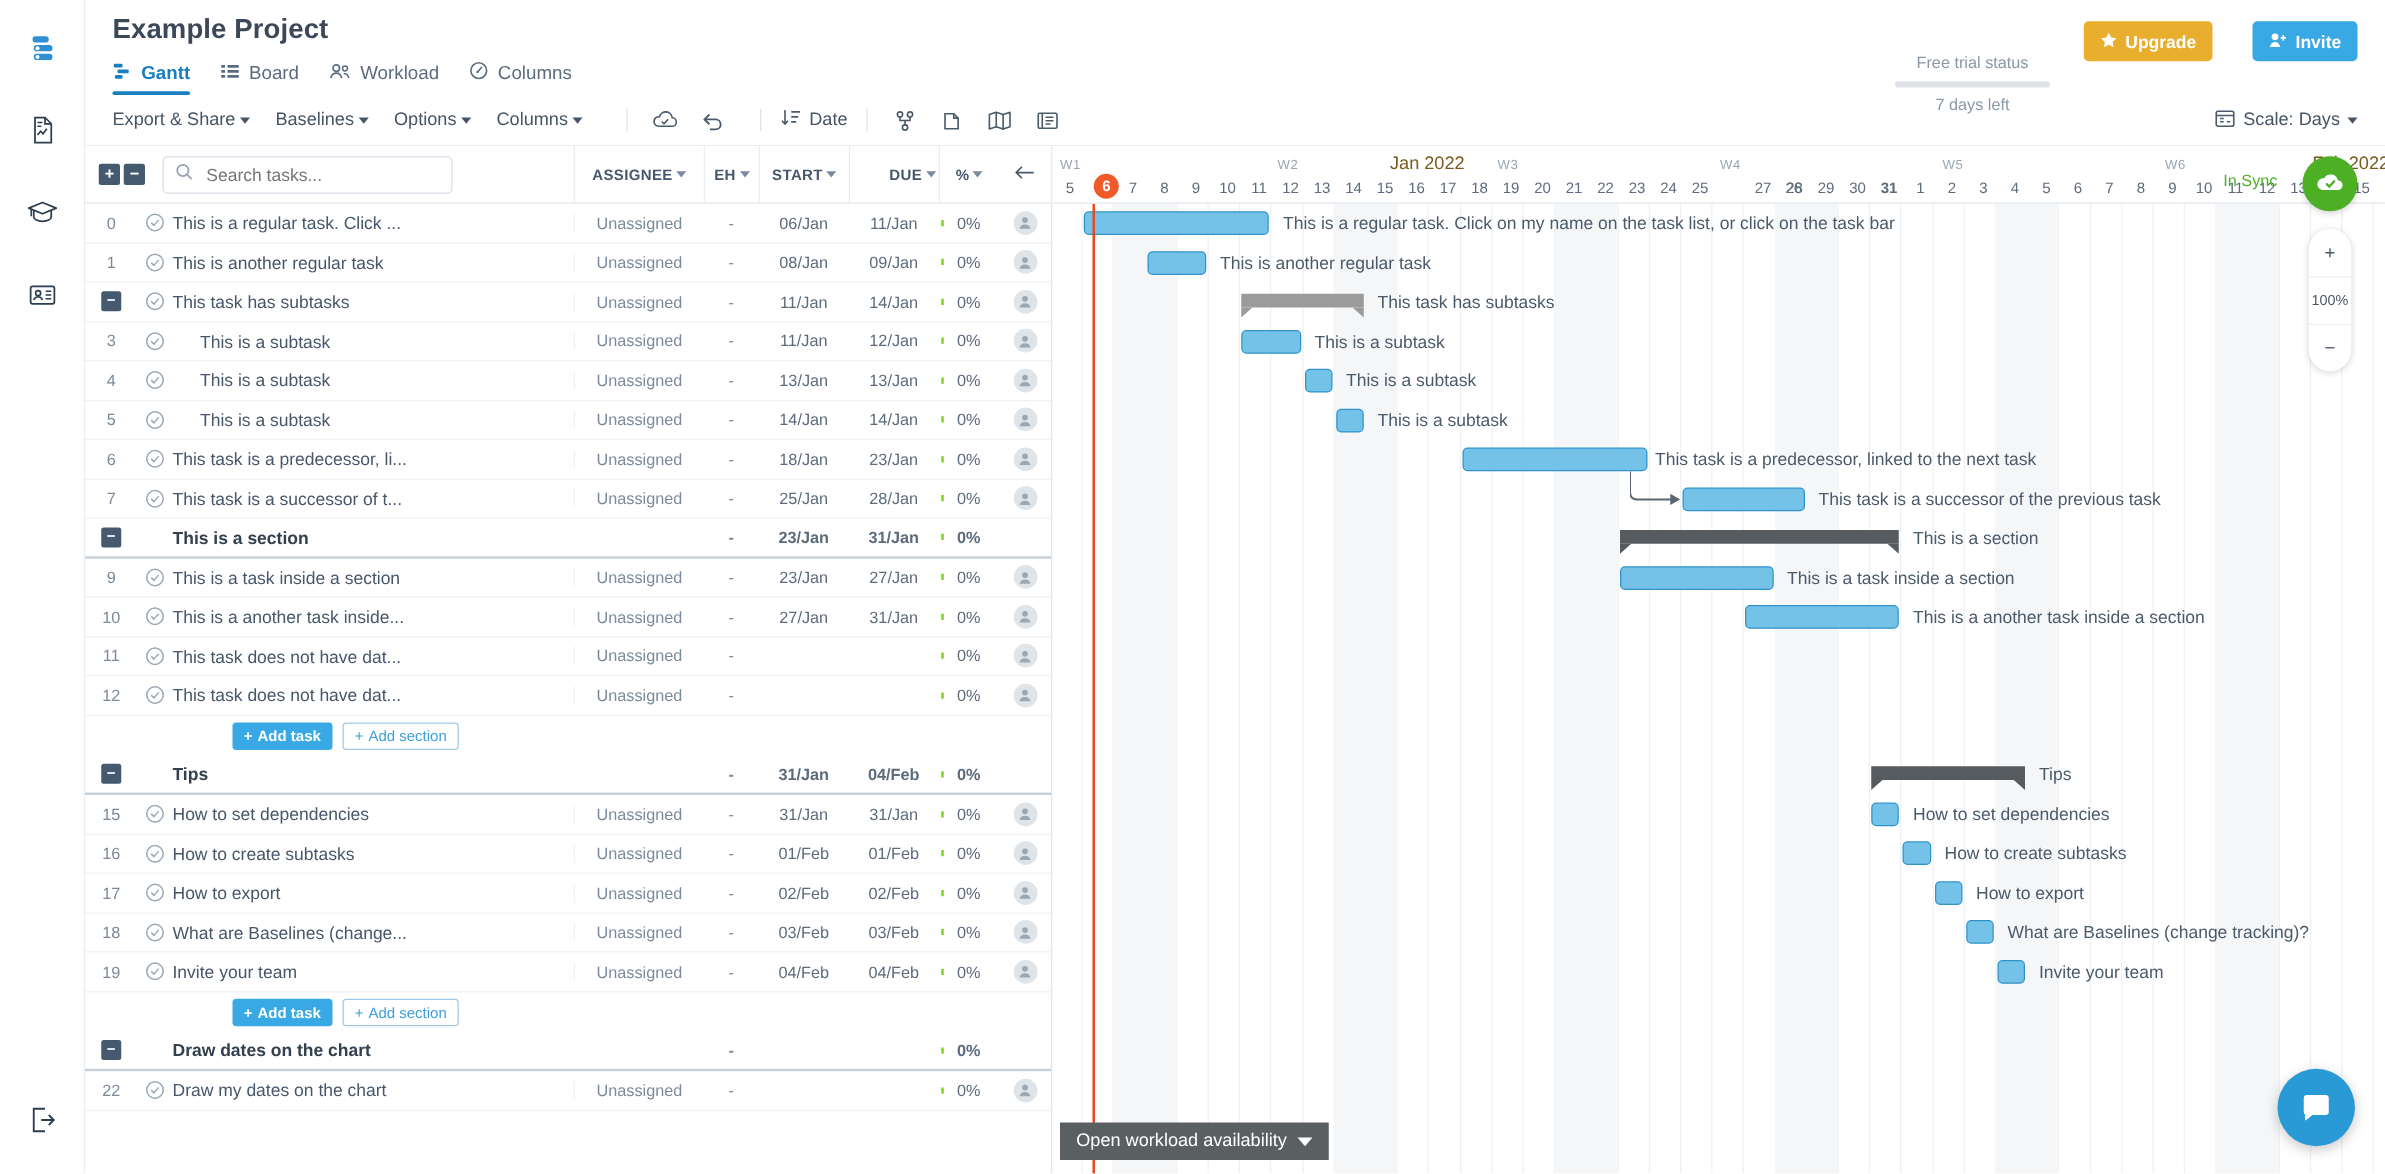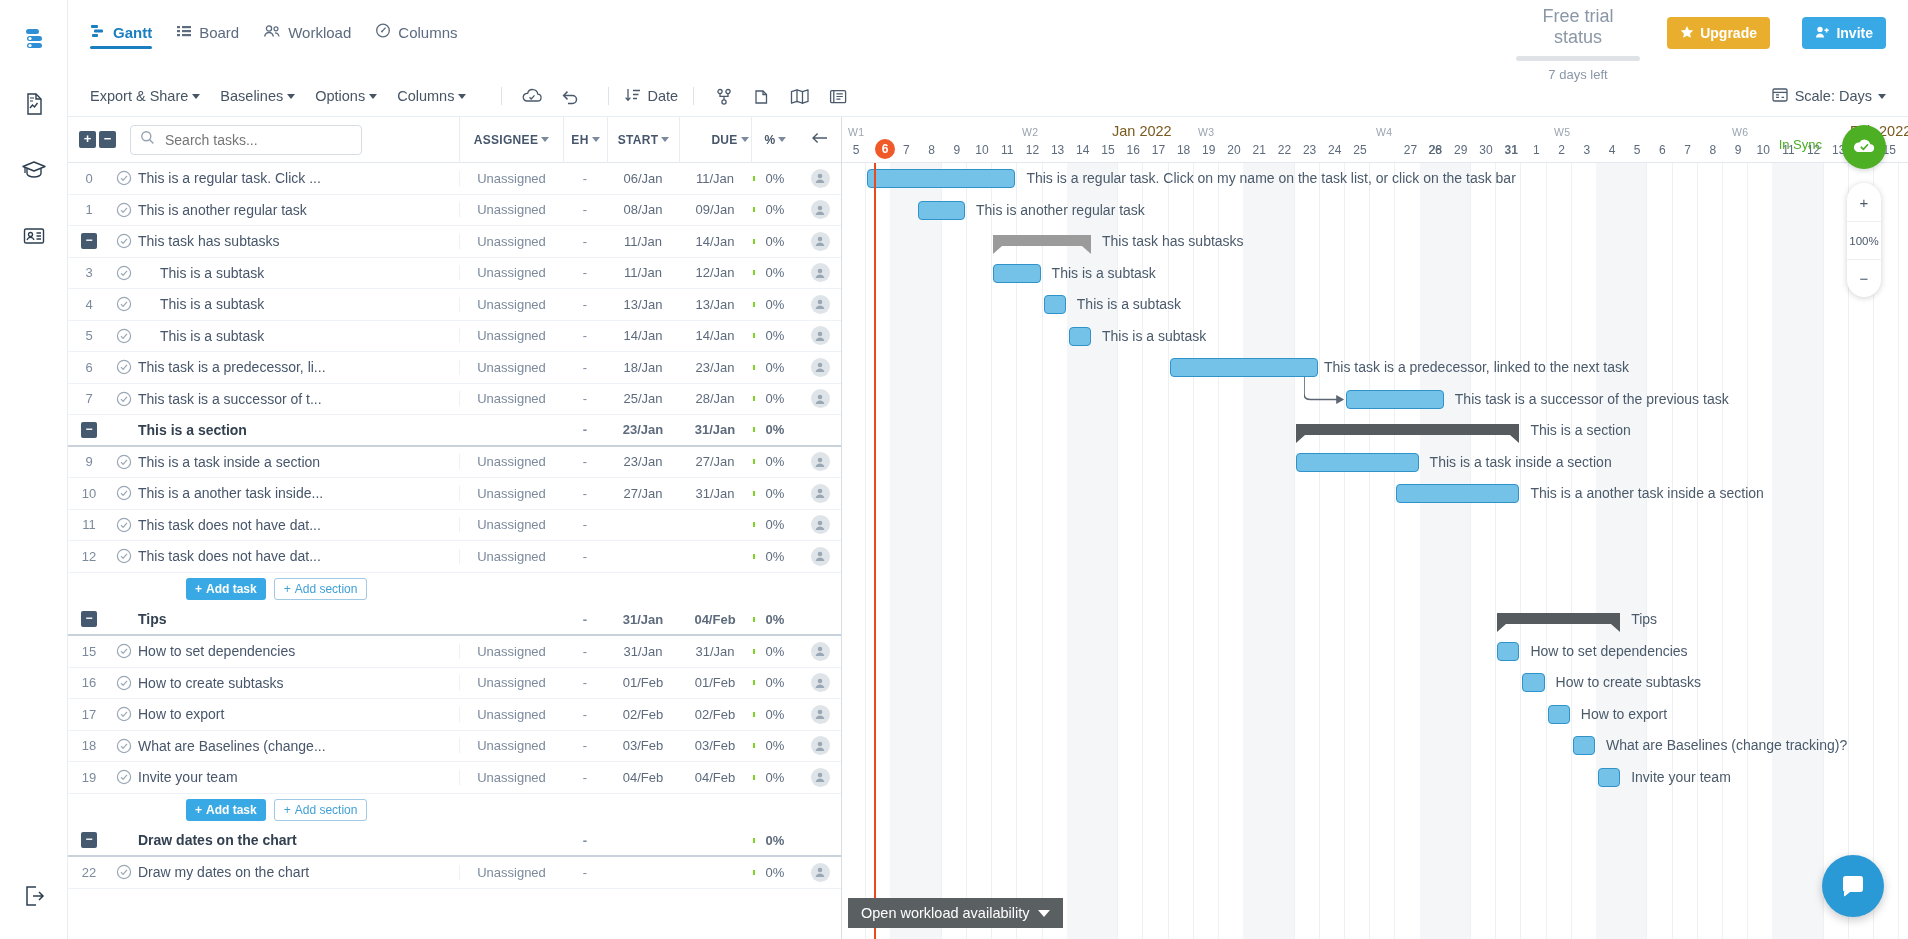--- a/index.html
+++ b/index.html
@@ -38,21 +38,21 @@
     display: flex; align-items: center; gap: 7px; font-size: 15px;
     color: #5c6b7f; padding-bottom: 8px; cursor: pointer; position: relative;
   }
   .tab.active { color: #1a7fc1; font-weight: bold; }
   .tab.active:after {
     content: ""; position: absolute; left: 0; right: 0; bottom: 0;
     height: 3px; background: #1a7fc1; border-radius: 2px;
   }
 
   .trial { position: absolute; right: 268px; top: 6px; width: 124px; text-align: center; }
-  .trial-lbl { font-size: 18px; color: #8a97a6; }
+  .trial-lbl { font-size: 13px; color: #8a97a6; margin-top: 36px; }
   .trial-bar { height: 5px; background: #dfe3e8; border-radius: 3px; margin: 8px 0 6px 0; }
   .trial-days { font-size: 13px; color: #8a97a6; }
 
   .btn-upgrade {
     position: absolute; right: 138px; top: 17px;
     background: #e9ae2e; color: #fff; border: none; border-radius: 4px;
     height: 32px; padding: 0 13px; font-size: 14px; font-weight: bold;
     display: flex; align-items: center; gap: 6px; cursor: pointer;
     font-family: "Liberation Sans", sans-serif;
   }
@@ -255,20 +255,21 @@
       <svg width="26" height="26" viewBox="0 0 26 26" aria-hidden="true">
         <path d="M15 4H6v18h9" fill="none" stroke="#2c3e50" stroke-width="1.5"></path>
         <path d="M12 13h10M18 9l4 4-4 4" fill="none" stroke="#2c3e50" stroke-width="1.5"></path>
       </svg>
     </div>
   </div>
 
   <div class="main">
 
     <div class="hdr">
+      <div class="proj-title">Example Project</div>
 
       <div class="tabs">
         <div class="tab active">
           <span>
             <svg width="16" height="14" viewBox="0 0 16 14">
                 <rect x="1" y="1" width="7" height="3" rx="1" fill="#1a7fc1"></rect>
                 <rect x="4" y="5.5" width="9" height="3" rx="1" fill="#1a7fc1"></rect>
                 <rect x="2" y="10" width="6" height="3" rx="1" fill="#1a7fc1"></rect>
               </svg>
           </span>

